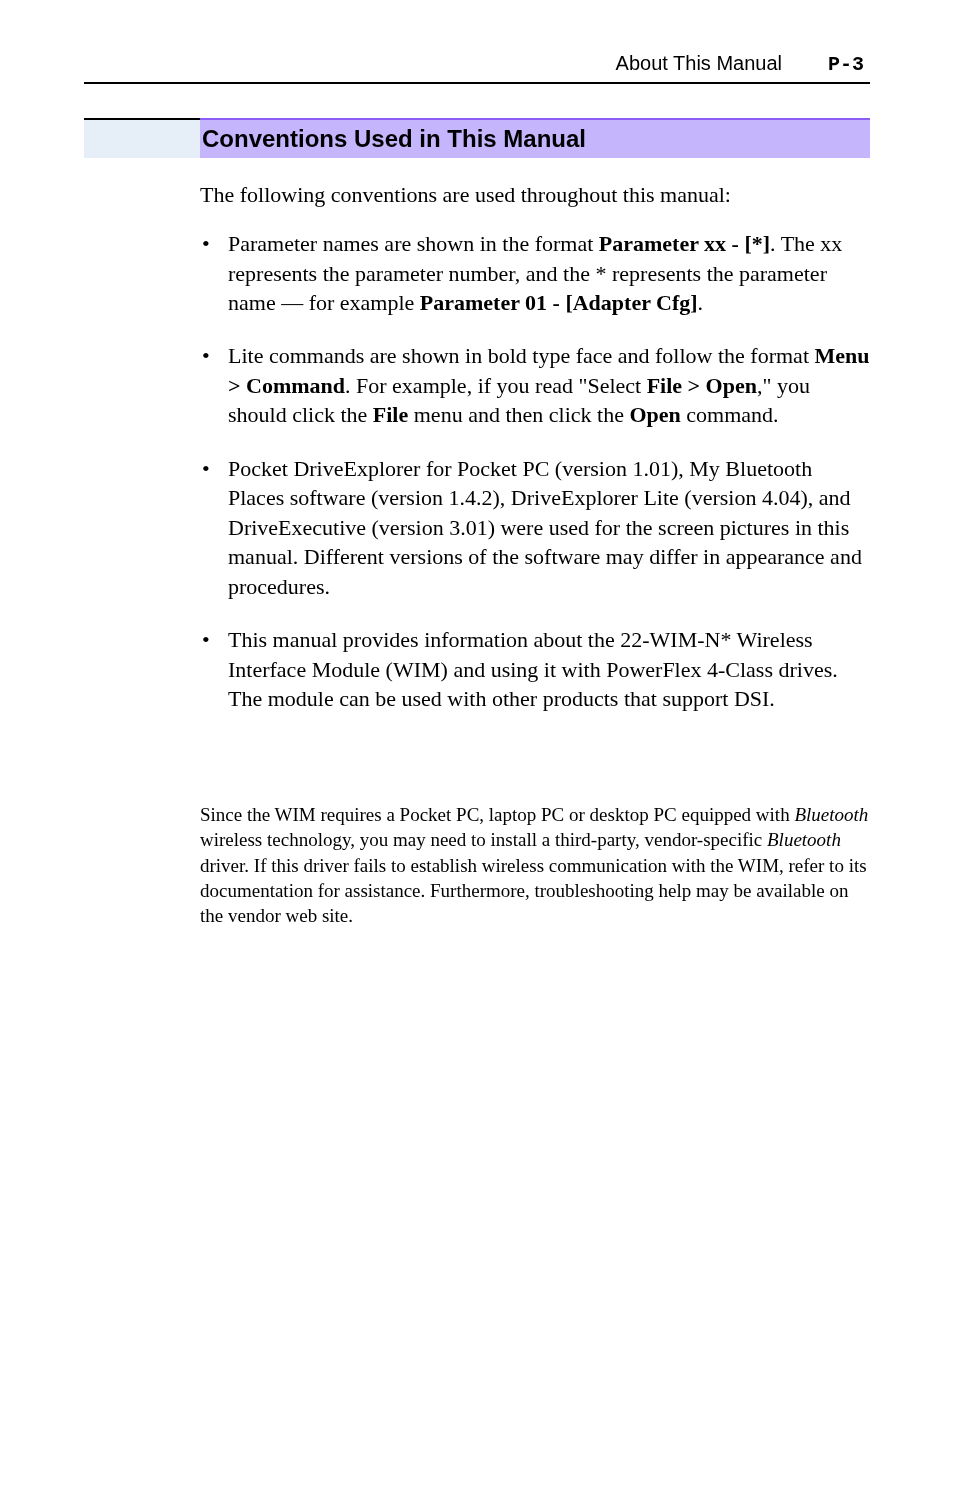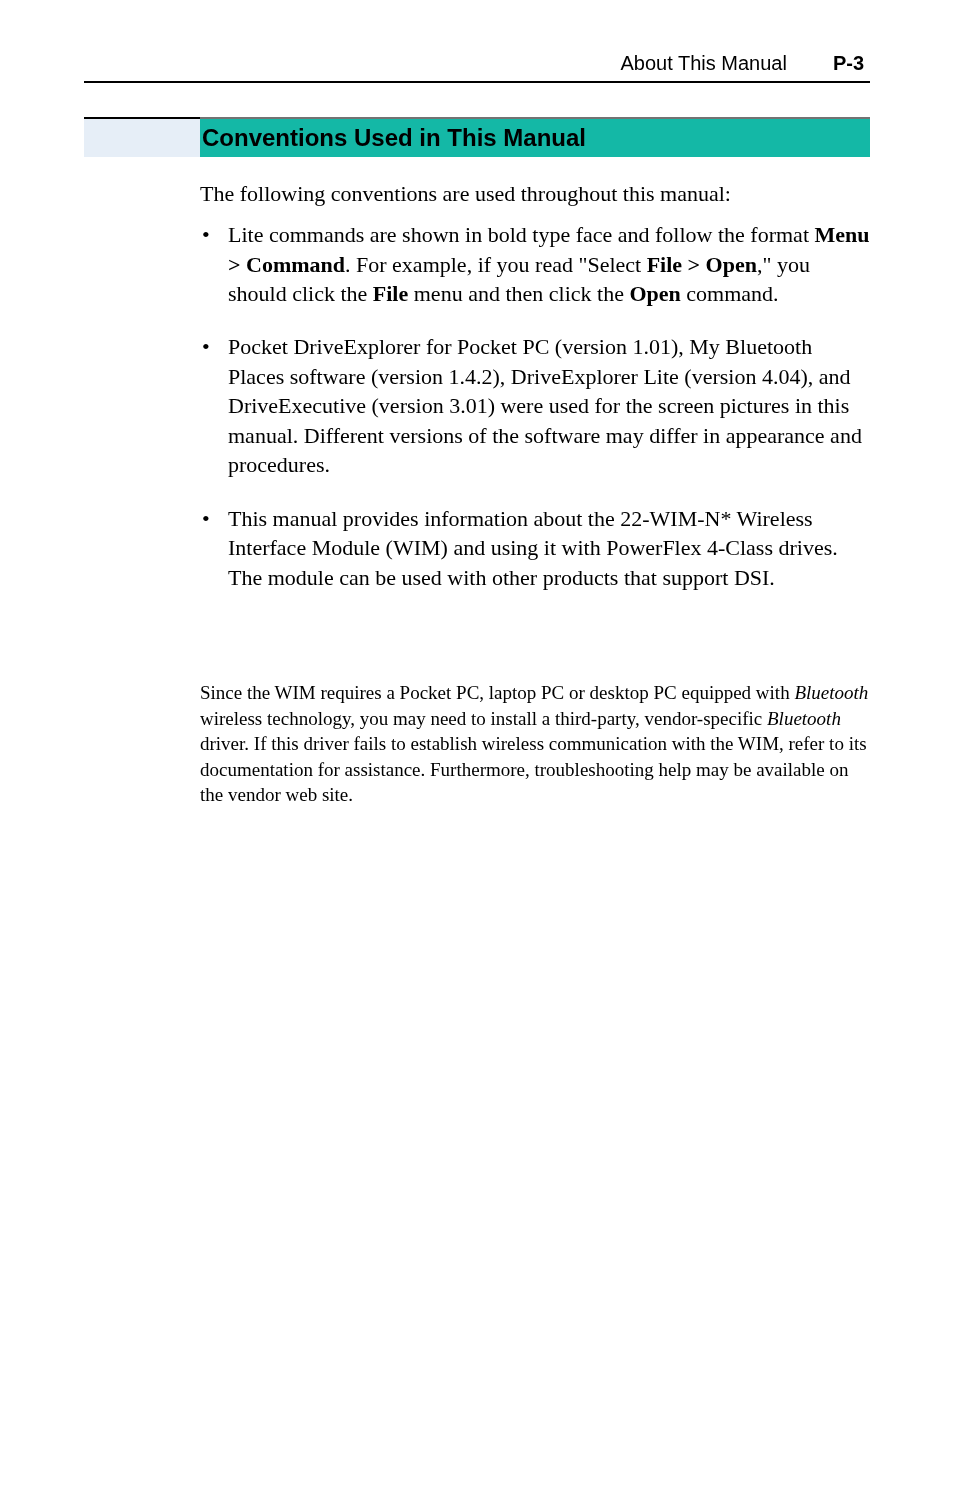--- a/index.html
+++ b/index.html
@@ -22,37 +22,37 @@
     align-items: baseline;
     gap: 46px;
     padding-right: 6px;
     margin-bottom: 6px;
   }
   .header-title {
     font-family: Arial, Helvetica, sans-serif;
     font-size: 20px;
   }
   .header-page {
-    font-family: Liberation Sans, sans-serif;
+    font-family: Liberation Mono, monospace;
     font-weight: bold;
     font-size: 20px;
   }
   .header-rule {
     border: none;
     border-top: 2px solid #000;
     margin-bottom: 34px;
   }
   .content-block {
     margin-left: 116px;
     width: 672px;
   }
   .intro {
     font-size: 22px;
     line-height: 1.32;
-    margin-bottom: 12px;
+    margin-bottom: 20px;
   }
   ul.bullets {
     list-style: none;
     padding: 0;
   }
   ul.bullets > li {
     font-size: 22px;
     line-height: 1.34;
     margin-bottom: 24px;
     padding-left: 28px;
@@ -76,22 +76,22 @@
     display: flex;
     align-items: stretch;
     margin-bottom: 22px;
   }
   .hdr-left {
     background: #e6eef7;
     border-top: 2px solid #000;
     width: 116px;
   }
   .hdr-main {
-    background: #14b8a6;
-    border-top: 2px solid #737373;
+    background: #c4b5fd;
+    border-top: 2px solid #8b5cf6;
     flex: 1;
     padding: 5px 0 5px 2px;
     font-family: Arial, Helvetica, sans-serif;
     font-weight: bold;
     font-size: 24px;
   }
 </style>
 </head>
 <body>
 
@@ -106,20 +106,23 @@
   <div class="hdr-wrap">
     <div class="hdr-left"></div>
     <div class="hdr-main">Conventions Used in This Manual</div>
   </div>
 
   <div class="content-block">
     <p class="intro">The following conventions are used throughout this manual:</p>
 
     <ul class="bullets">
       <li>
+        <span>Parameter names are shown in the format </span><span class="bold">Parameter xx - [*]</span><span>. The xx represents the parameter number, and the * represents the parameter name — for example </span><span class="bold">Parameter 01 - [Adapter Cfg]</span><span>.</span>
+      </li>
+      <li>
         <span>Lite commands are shown in bold type face and follow the format </span><span class="bold">Menu &gt; Command</span><span>. For example, if you read "Select </span><span class="bold">File &gt; Open</span><span>," you should click the </span><span class="bold">File</span><span> menu and then click the </span><span class="bold">Open</span><span> command.</span>
       </li>
       <li>
         <span>Pocket DriveExplorer for Pocket PC (version 1.01), My Bluetooth Places software (version 1.4.2), DriveExplorer Lite (version 4.04), and DriveExecutive (version 3.01) were used for the screen pictures in this manual. Different versions of the software may differ in appearance and procedures.</span>
       </li>
       <li>
         <span>This manual provides information about the 22-WIM-N* Wireless Interface Module (WIM) and using it with PowerFlex 4-Class drives. The module can be used with other products that support DSI.</span>
       </li>
     </ul>
   </div>

